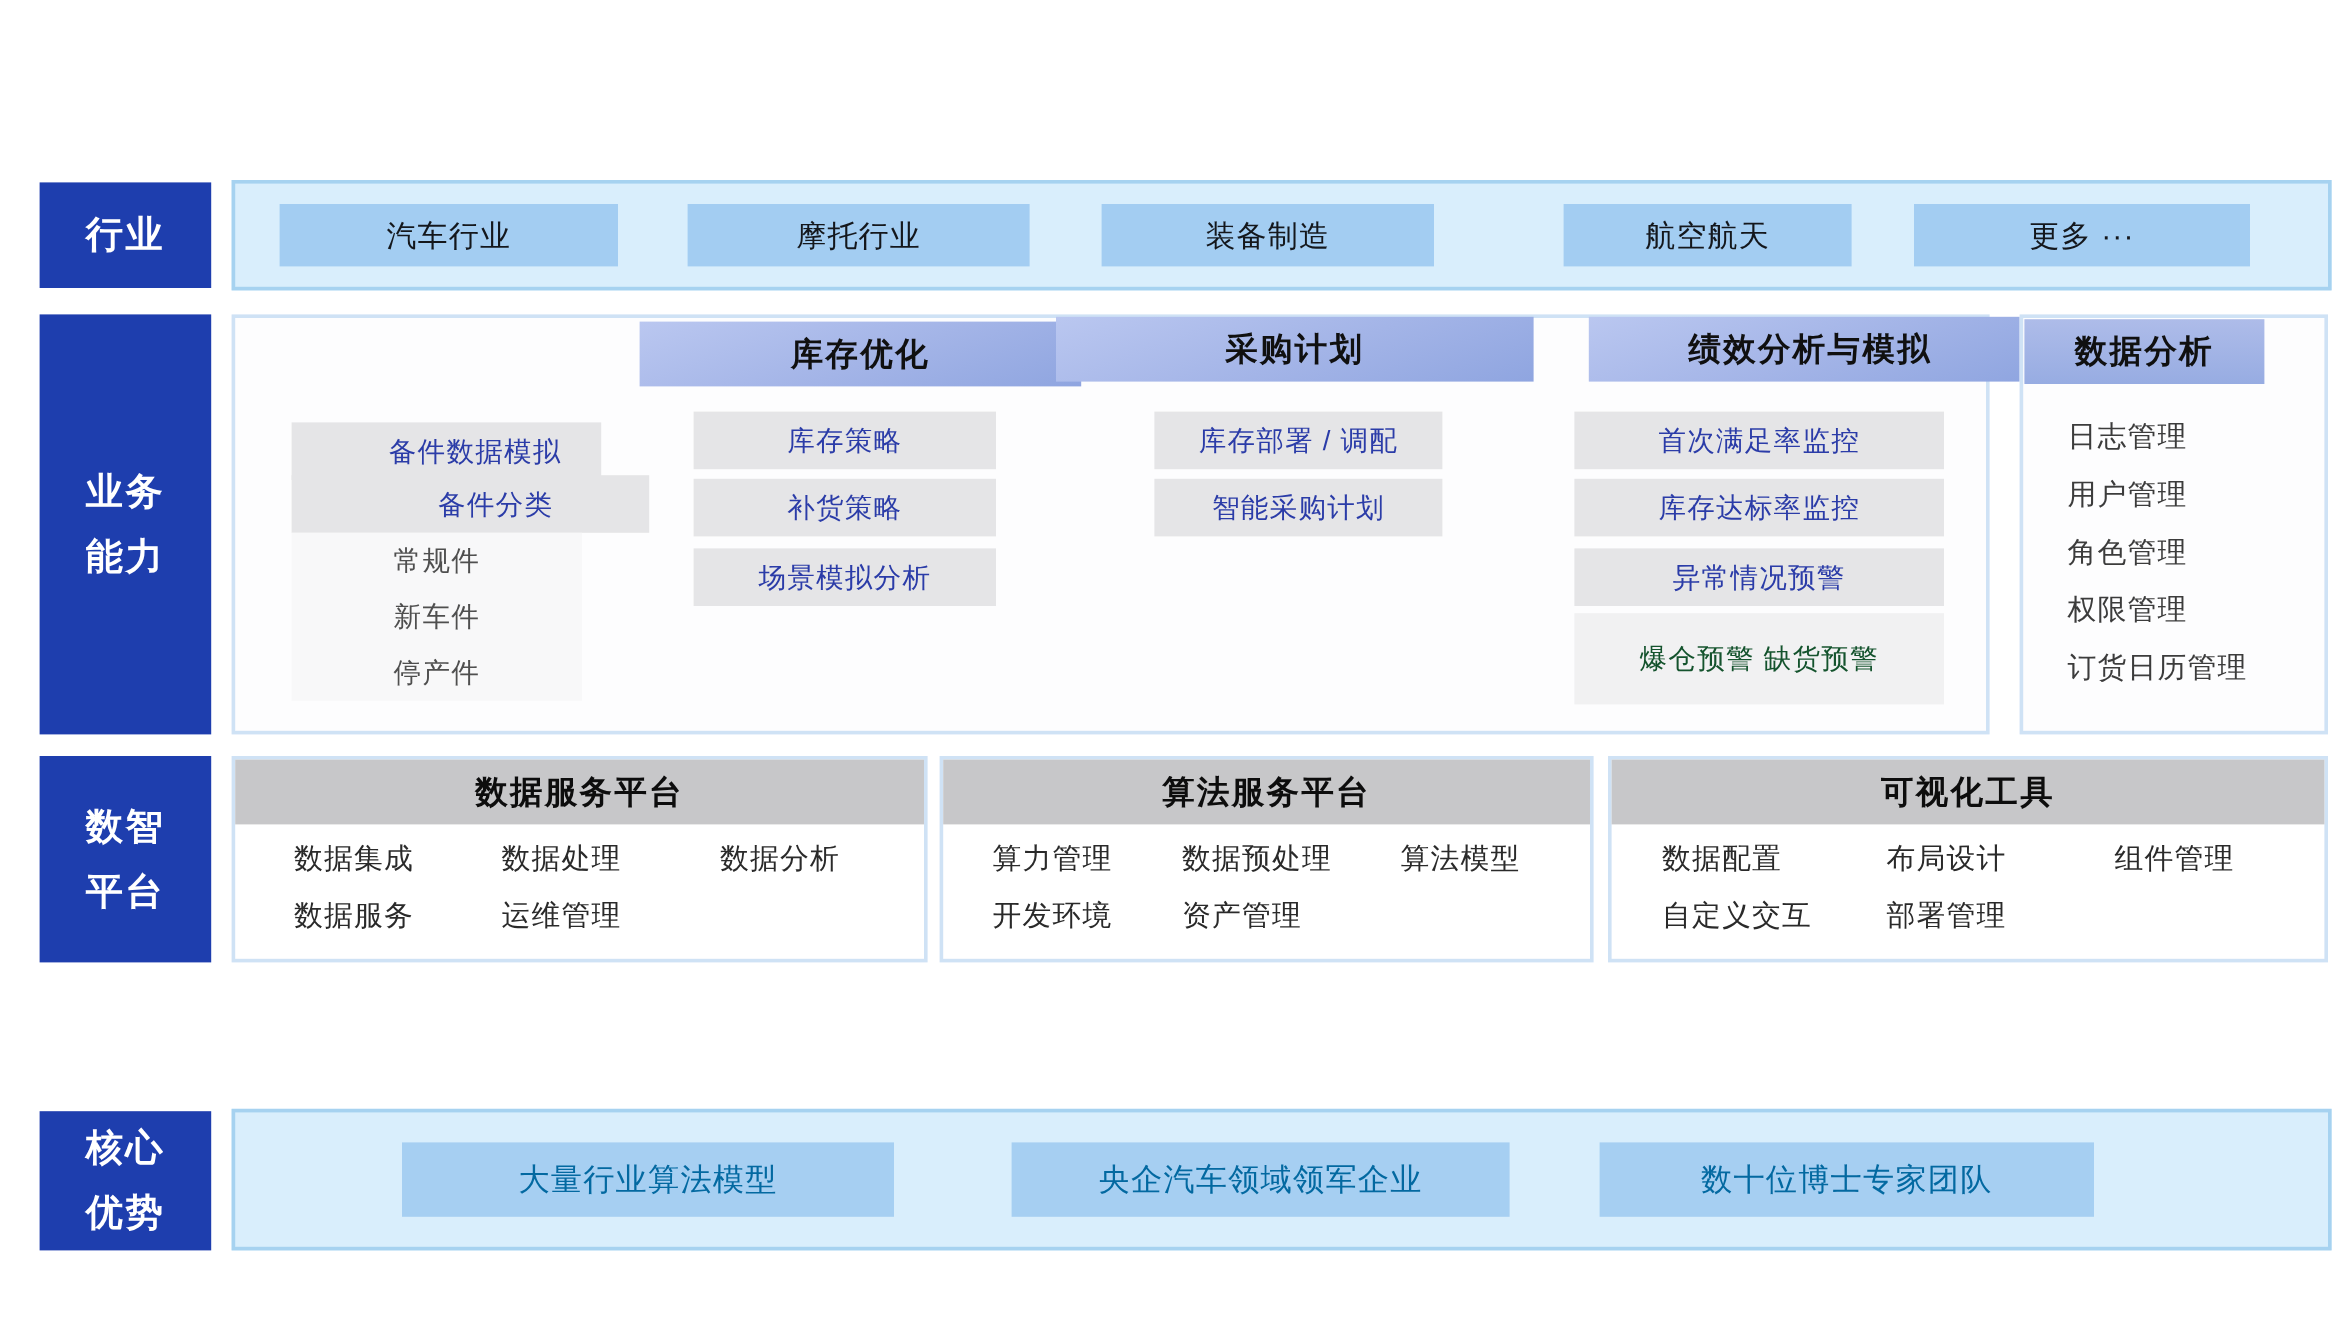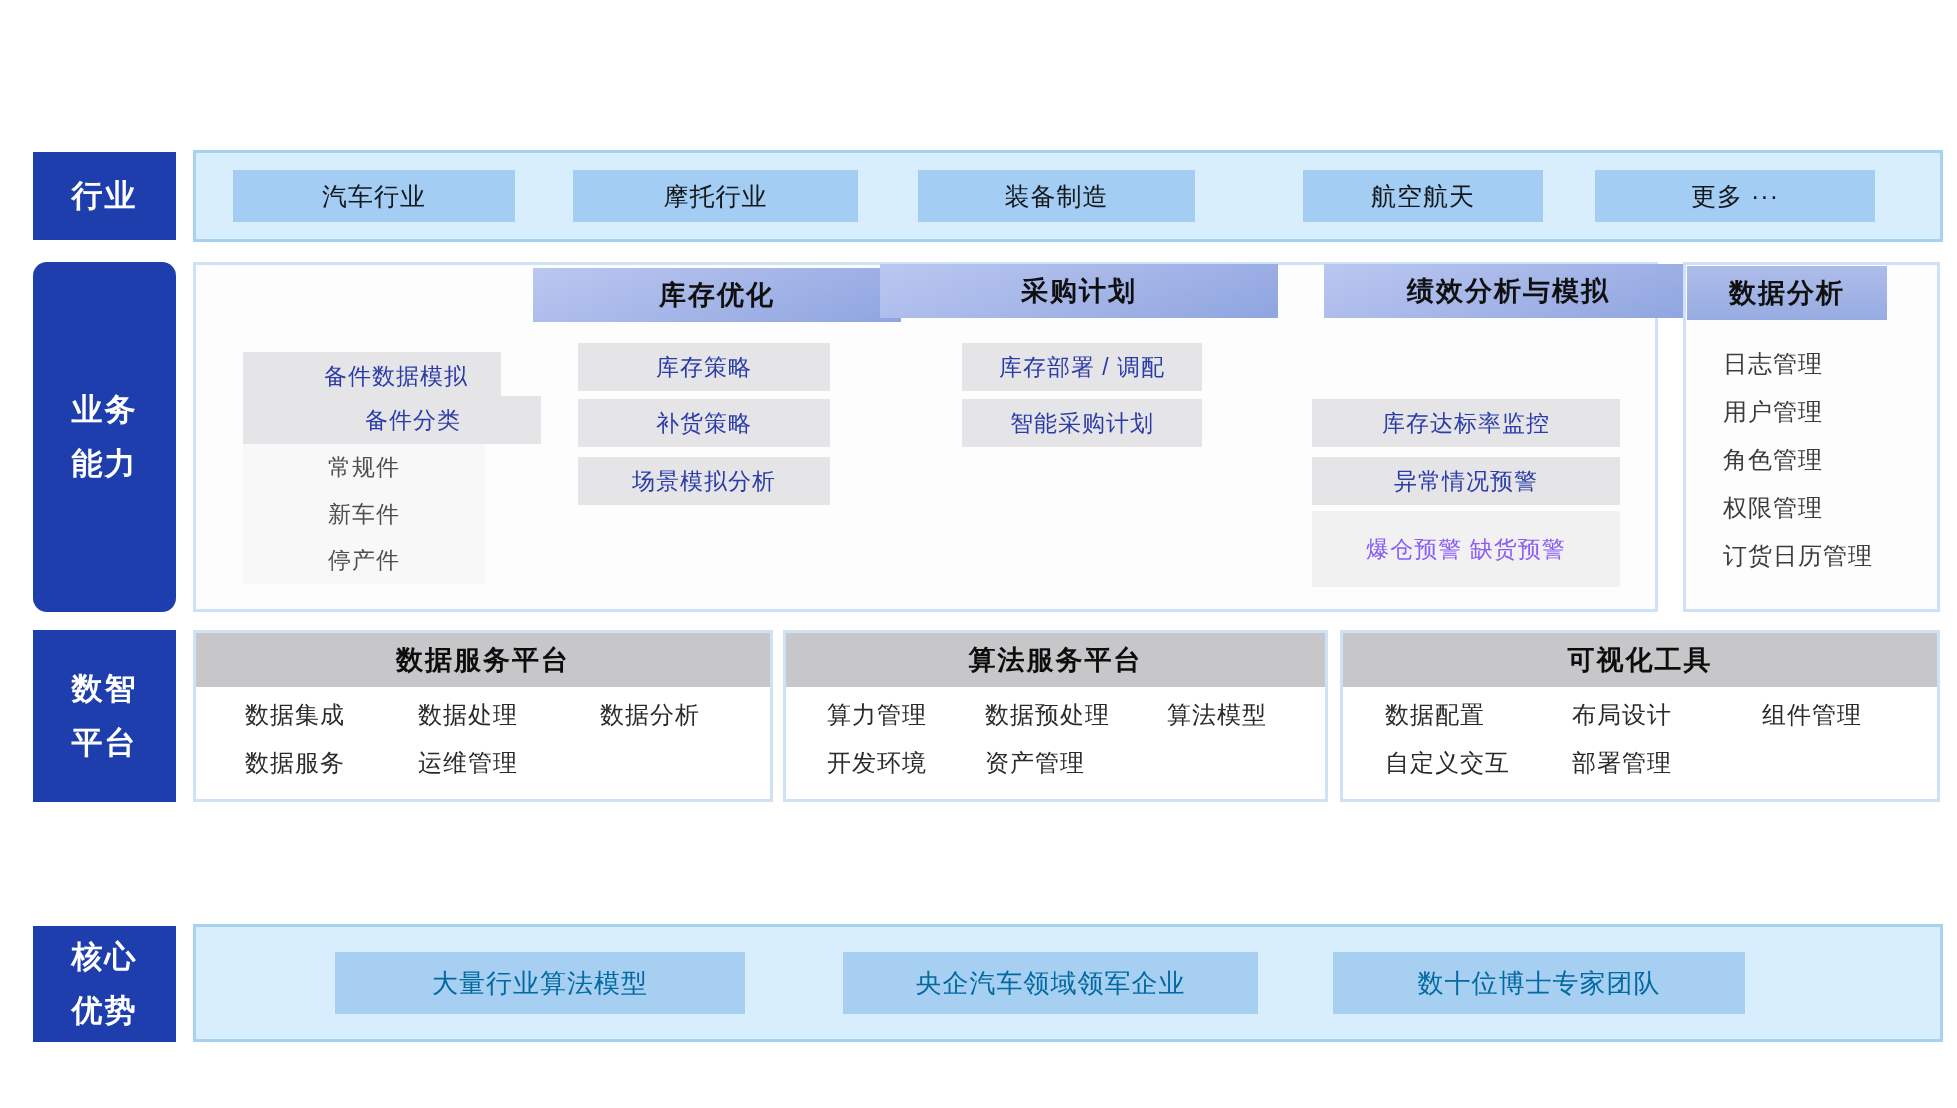--- a/index.html
+++ b/index.html
@@ -54,21 +54,21 @@
   .sub-box{
     position:absolute;background:#f8f8f9;display:flex;flex-direction:column;
   }
   .sub-item{
     flex:1;display:flex;align-items:center;justify-content:center;
     font-size:23px;color:#4f4f4f;letter-spacing:1px;
   }
   .muted-chip{
     position:absolute;background:#f1f1f2;
     display:flex;align-items:center;justify-content:center;
-    font-size:23px;color:#8b5cf6;letter-spacing:1px;
+    font-size:23px;color:#14532d;letter-spacing:1px;
   }
   .sys-item{
     position:absolute;height:32px;display:flex;align-items:center;
     font-size:24px;color:#3c3c3c;letter-spacing:1px;
   }
 
   
   .plat-panel{
     position:absolute;top:630px;height:172px;background:#ffffff;
     border:3px solid #cfe2f5;box-sizing:border-box;
@@ -91,21 +91,21 @@
   <div class="side-box" style="top:152px;height:88px;">行业</div>
 
   <div class="panel-blue" style="left:193px;top:150px;width:1750px;height:92px;"></div>
 
   <div class="chip" style="left:233px;top:170px;width:282px;">汽车行业</div>
   <div class="chip" style="left:573px;top:170px;width:285px;">摩托行业</div>
   <div class="chip" style="left:918px;top:170px;width:277px;">装备制造</div>
   <div class="chip" style="left:1303px;top:170px;width:240px;">航空航天</div>
   <div class="chip" style="left:1595px;top:170px;width:280px;">更多 ···</div>
 
-  <div class="side-box" style="top:262px;height:350px;border-radius:14px;">业务
+  <div class="side-box" style="top:262px;height:350px;">业务
 能力</div>
 
   <div class="panel-white" style="left:193px;top:262px;width:1465px;height:350px;"></div>
 
   <div class="cap-head" style="left:533px;top:268px;width:368px;">库存优化</div>
   <div class="cap-head" style="left:880px;top:264px;width:398px;">采购计划</div>
   <div class="cap-head" style="left:1283px;top:264px;width:369px;margin-left:41px;">绩效分析与模拟</div>
 
   <div class="item-chip" style="left:243px;top:352px;width:210px;padding-left:48px;">备件数据模拟</div>
   <div class="item-chip" style="left:243px;top:396px;width:256px;padding-left:42px;">备件分类</div>
@@ -115,20 +115,21 @@
     <div class="sub-item">停产件</div>
   </div>
 
   <div class="item-chip" style="left:578px;top:343px;width:252px;">库存策略</div>
   <div class="item-chip" style="left:578px;top:399px;width:252px;">补货策略</div>
   <div class="item-chip" style="left:578px;top:457px;width:252px;">场景模拟分析</div>
 
   <div class="item-chip" style="left:962px;top:343px;width:240px;">库存部署 / 调配</div>
   <div class="item-chip" style="left:962px;top:399px;width:240px;">智能采购计划</div>
 
+  <div class="item-chip" style="left:1312px;top:343px;width:308px;">首次满足率监控</div>
   <div class="item-chip" style="left:1312px;top:399px;width:308px;">库存达标率监控</div>
   <div class="item-chip" style="left:1312px;top:457px;width:308px;">异常情况预警</div>
   <div class="muted-chip" style="left:1312px;top:511px;width:308px;height:76px;">爆仓预警 缺货预警</div>
 
   <div class="panel-white" style="left:1683px;top:262px;width:257px;height:350px;"></div>
   <div class="sys-head" style="left:1687px;top:266px;width:200px;">数据分析</div>
   <div class="sys-item" style="left:1723px;top:348px;">日志管理</div>
   <div class="sys-item" style="left:1723px;top:396px;">用户管理</div>
   <div class="sys-item" style="left:1723px;top:444px;">角色管理</div>
   <div class="sys-item" style="left:1723px;top:492px;">权限管理</div>

